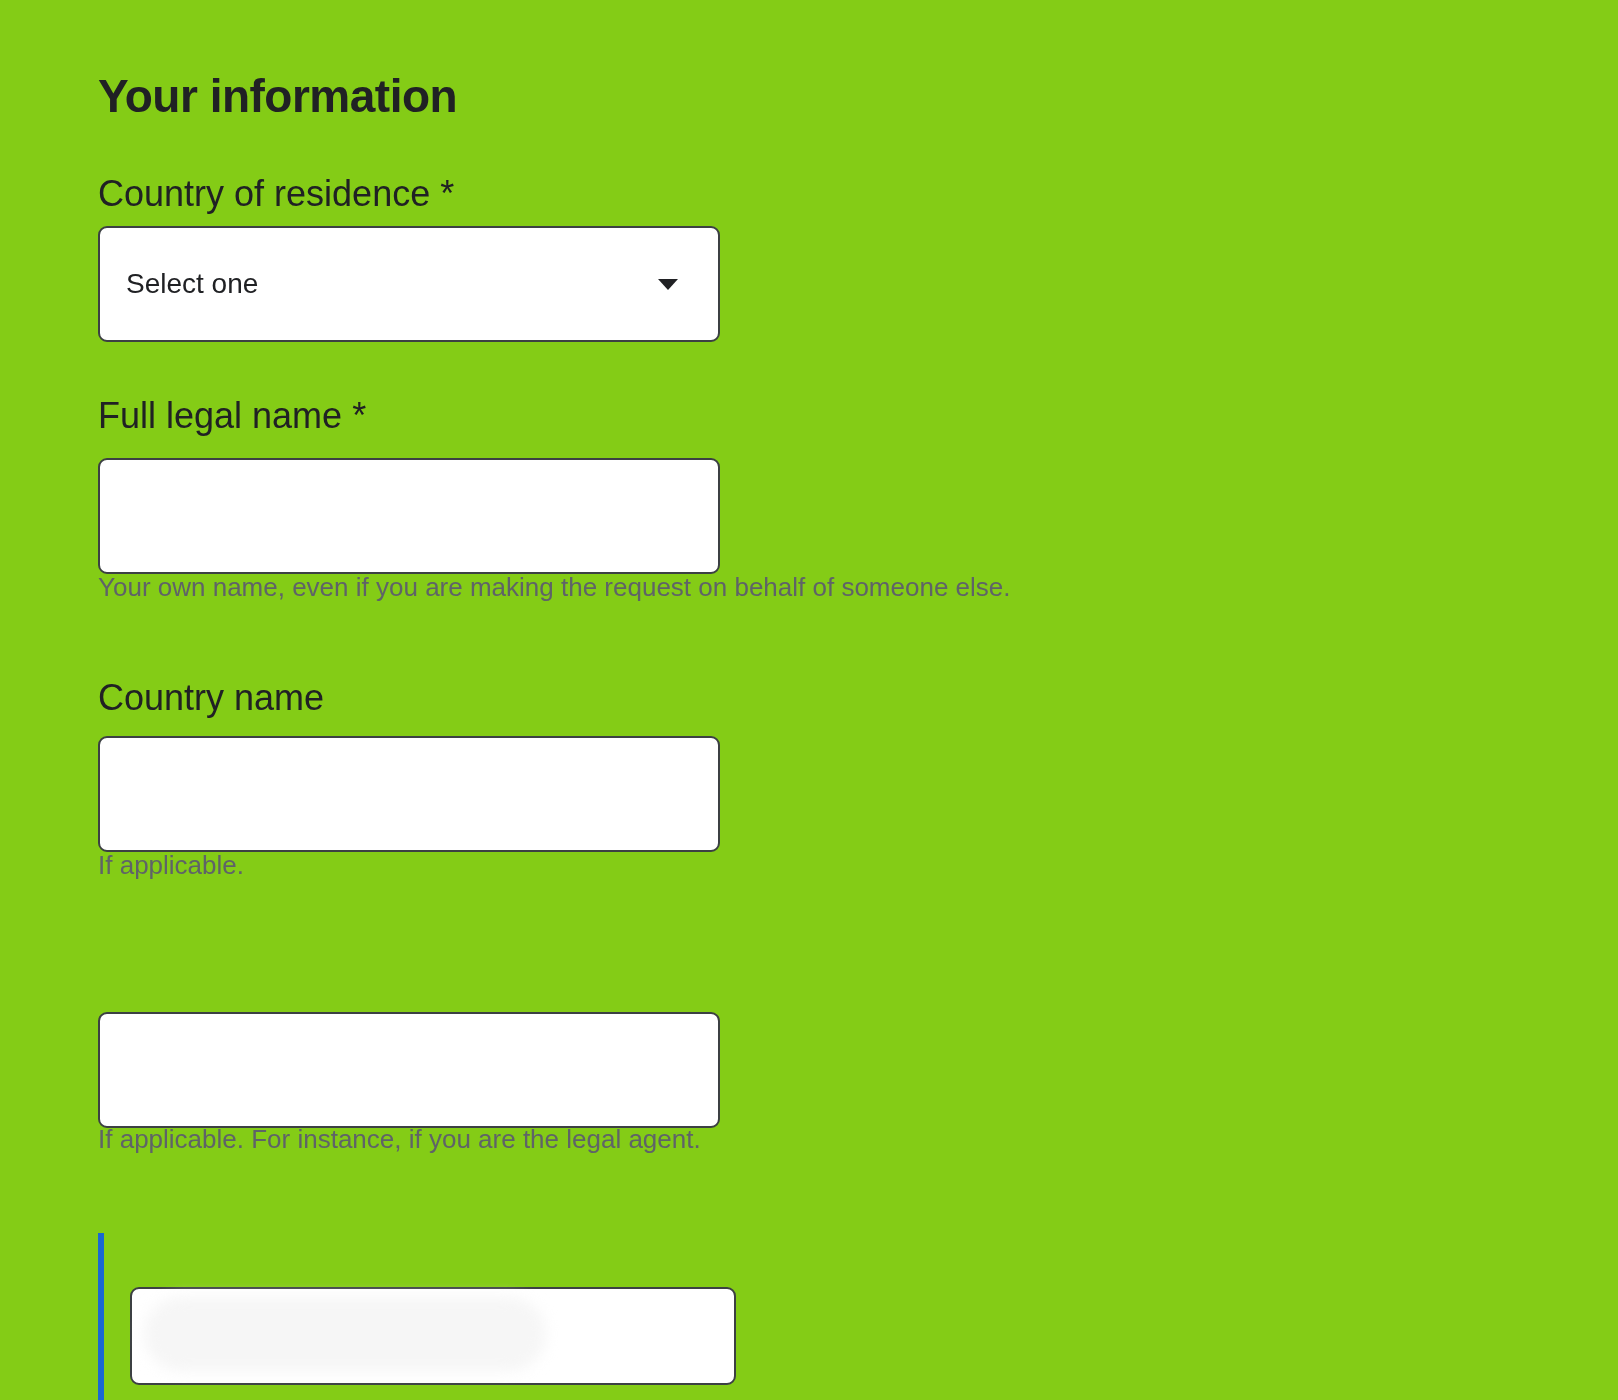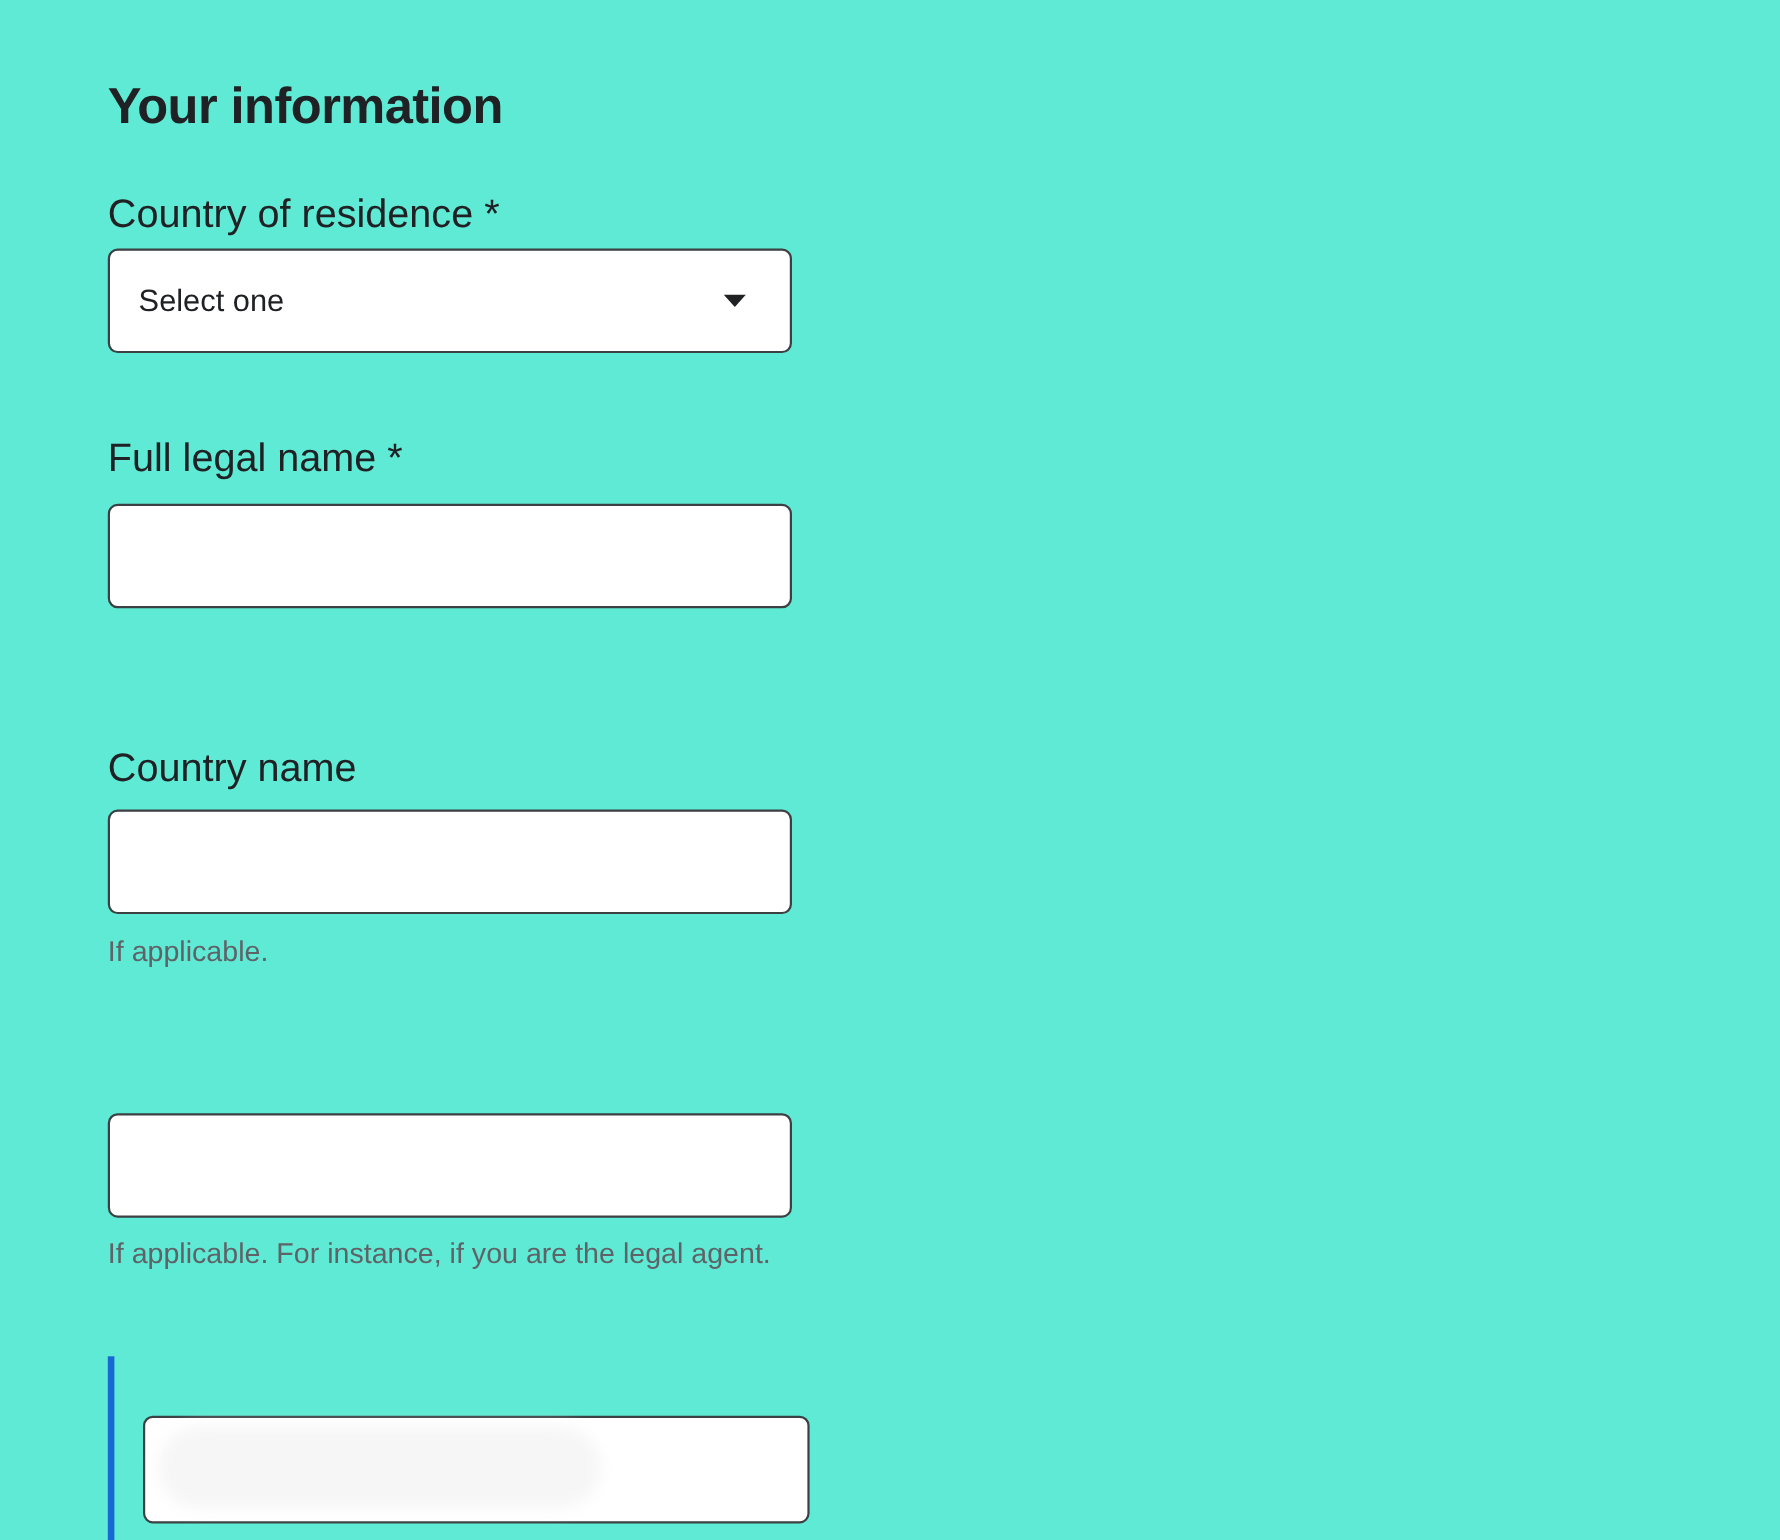--- a/index.html
+++ b/index.html
@@ -7,21 +7,21 @@
     padding: 0;
     background: #ffffff;
     font-family: "Liberation Sans", sans-serif;
     color: #202124;
   }
   .page {
     position: relative;
     width: 1618px;
     height: 1400px;
     overflow: hidden;
-    background: #5eead4;
+    background: #84cc16;
   }
   .abs { position: absolute; }
 
   .page-title {
     left: 98px;
     top: 38px;
     font-size: 46px;
     line-height: 54px;
     font-weight: 600;
     letter-spacing: -0.5px;
@@ -41,21 +41,21 @@
     left: 98px;
     font-size: 26px;
     line-height: 34px;
     color: #5f6368;
     white-space: nowrap;
   }
 
   .text-input, .select-box {
     left: 98px;
     width: 622px;
-    height: 95px;
+    height: 116px;
     box-sizing: border-box;
     border: 2px solid #3c4043;
     border-radius: 9px;
     background: #ffffff;
   }
   .text-input {
     font-family: "Liberation Sans", sans-serif;
     font-size: 28px;
     color: #202124;
     padding: 0 24px;
@@ -126,20 +126,21 @@
   <h1 class="abs page-title">Your information</h1>
 
   <div class="abs field-label" style="top:176px;">Country of residence *</div>
   <div class="abs select-box" style="top:226px;">
     <span class="select-value">Select one</span>
     <span class="caret-down"></span>
   </div>
 
   <div class="abs field-label" style="top:398px;">Full legal name *</div>
   <input type="text" class="abs text-input" style="top: 458px;">
+  <div class="abs helper-text" style="top:570px;">Your own name, even if you are making the request on behalf of someone else.</div>
 
   <div class="abs field-label" style="top:680px;">Country name</div>
   <input type="text" class="abs text-input" style="top: 736px;">
   <div class="abs helper-text" style="top:848px;">If applicable.</div>
 
   <input type="text" class="abs text-input" style="top: 1012px;">
   <div class="abs helper-text" style="top:1122px;">If applicable. For instance, if you are the legal agent.</div>
 
   <div class="abs highlight-section">
     <div class="email-wrap">

